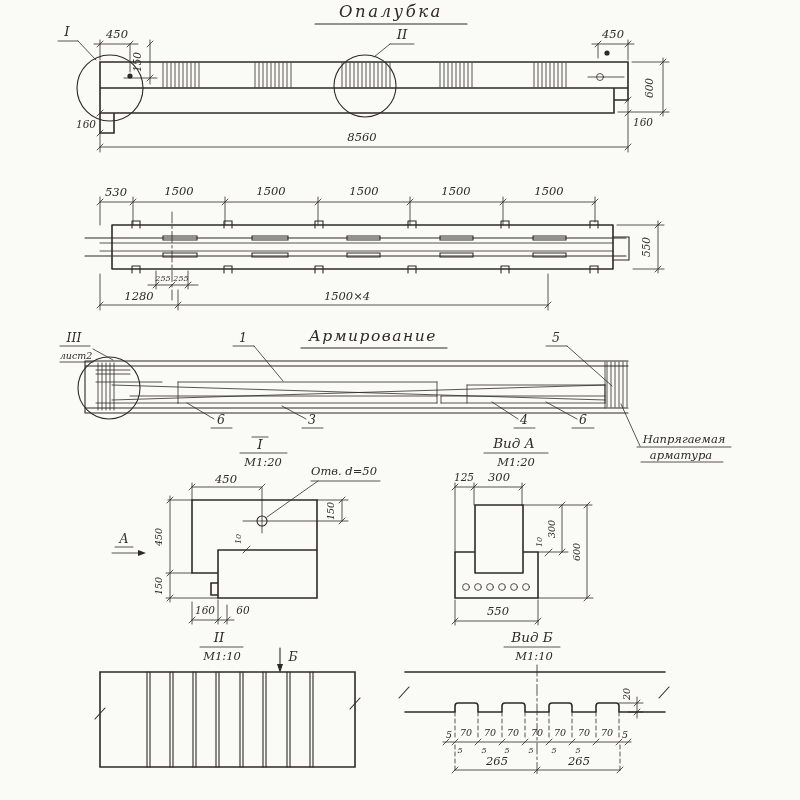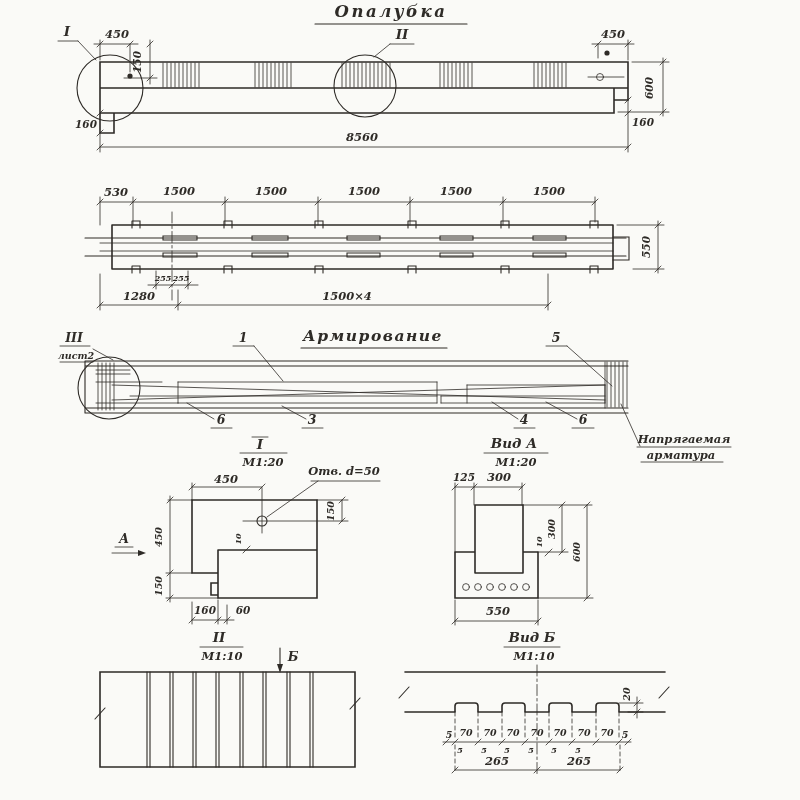--- a/index.html
+++ b/index.html
@@ -1,16 +1,16 @@
 <!DOCTYPE html>
 <html><head>
 <meta charset="utf-8">
 <style>
   html,body{margin:0;padding:0;background:#e8e8e6;}
-  .sheet{position:relative;width:800px;height:800px;background:#fafaf7;margin:0 auto;overflow:hidden;font-weight:bold;}
+  .sheet{position:relative;width:800px;height:800px;background:#fafaf7;margin:0 auto;overflow:hidden;}
   svg{display:block;}
   .ln{stroke:#2e2b27;fill:none;stroke-linecap:round;}
   .s2{stroke-width:1.6;}
   .s1{stroke-width:1.1;}
   .s0{stroke-width:0.8;}
   .dashf{stroke-dasharray:4 3;}
   .cline{stroke-dasharray:11 3 2.5 3;}
   .fillink{fill:#2e2b27;stroke:none;}
   text{font-family:"DejaVu Serif",serif;font-style:italic;fill:#2e2b27;text-anchor:middle;}
   .t8{font-size:8px;}  .t9{font-size:9.5px;}

